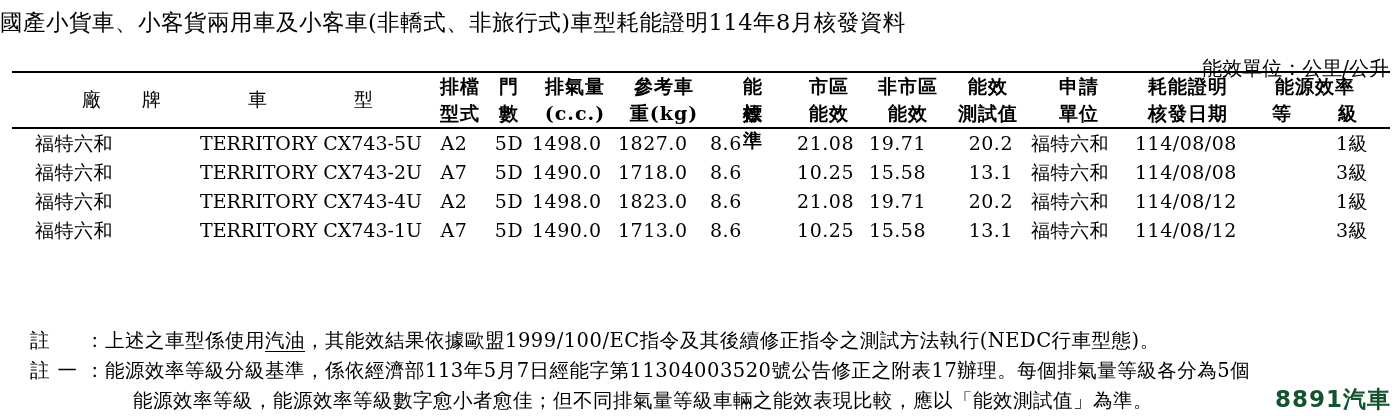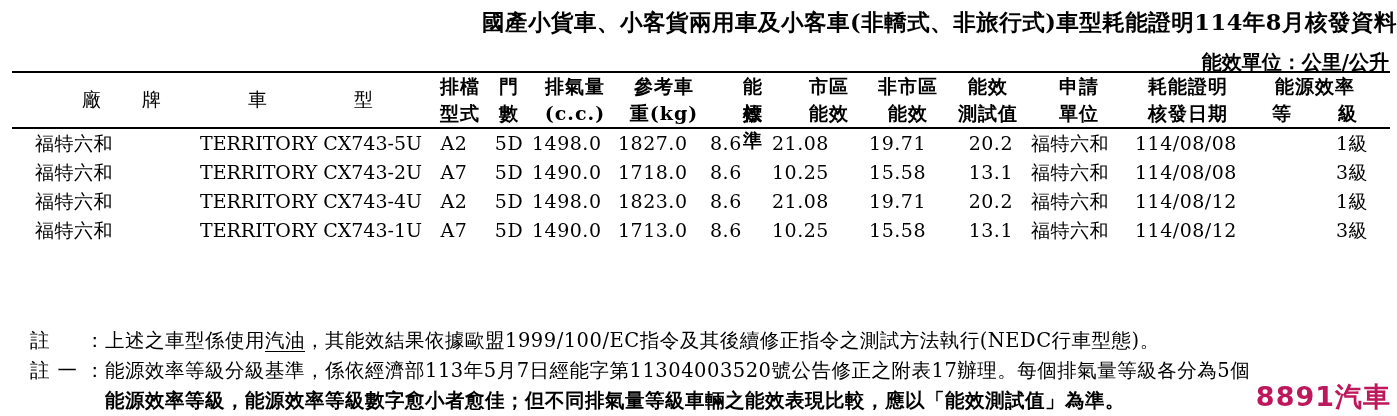--- a/index.html
+++ b/index.html
@@ -3,25 +3,25 @@
 <meta charset="utf-8">
 <style>
   * { margin:0; padding:0; box-sizing:border-box; }
   html,body { background:#fff; }
   .page {
     position:relative; width:1397px; height:416px; background:#ffffff;
     font-family:"DejaVu Serif","Liberation Serif",serif; color:#000; overflow:hidden;
   }
   .title {
     position:absolute; top:7px; left:0; right:0;
-    text-align:right; font-size:22.5px; font-weight:700; letter-spacing:0.5px;padding-left:30px;
+    text-align:left; font-size:22.5px; font-weight:400; letter-spacing:0.5px;
   }
   .unit-note {
-    position:absolute; top:49px; right:8px;
-    font-size:20px; font-weight:700;
+    position:absolute; top:55px; right:8px;
+    font-size:20px; font-weight:400;
   }
   table.eff {
     position:absolute; top:71px; left:12px;
     width:1378px; border-collapse:collapse; table-layout:fixed;
     border-top:2.5px solid #000;
     font-size:19px;
   }
   col.c1{width:168px} col.c2{width:242px} col.c3{width:64px} col.c4{width:46px}
   col.c5{width:86px}  col.c6{width:92px}  col.c7{width:62px} col.c8{width:84px}
   col.c9{width:86px}  col.c10{width:76px} col.c11{width:104px} col.c12{width:118px}
@@ -43,38 +43,38 @@
   thead th:nth-child(11){padding-left:18px}
   thead th:nth-child(12){padding-left:14px}
   tbody td { height:29px; line-height:29px; white-space:nowrap; letter-spacing:0.5px; }
   tbody td:nth-child(1){text-align:left; padding-left:23px}
   tbody td:nth-child(2){text-align:right; padding-left:20px; letter-spacing:0}
   tbody td:nth-child(3){text-align:center}
   tbody td:nth-child(4){text-align:center}
   tbody td:nth-child(5){text-align:left; padding-right:6px}
   tbody td:nth-child(6){padding-right:3px}
   tbody td:nth-child(7){text-align:left; padding-right:6px}
-  tbody td:nth-child(8){text-align:left; padding-right:2px}
+  tbody td:nth-child(8){text-align:right; padding-right:2px}
   tbody td:nth-child(9){text-align:right; padding-right:16px}
   tbody td:nth-child(10){text-align:right; padding-right:5px}
   tbody td:nth-child(11){text-align:center}
   tbody td:nth-child(12){text-align:center; padding-left:10px}
   tbody td:nth-child(13){text-align:right; padding-right:22px}
   .notes {
     position:absolute; top:326px; left:30px; width:1350px;
     font-size:19.5px; letter-spacing:0.5px;
   }
   .note-row { display:flex; line-height:30px; }
   .note-label { flex:0 0 75px; display:flex; justify-content:space-between; }
-  .note-cont { margin-left:75px;font-weight:bold; }
+  .note-cont { margin-left:103px; }
   .ul { text-decoration:underline; text-underline-offset:4px; }
   .watermark {
     position:absolute; right:6px; bottom:1px;
     font-family:"DejaVu Sans","Liberation Sans",sans-serif;
-    font-size:27px; font-weight:700; color:#be185d; letter-spacing:1px;
+    font-size:23px; font-weight:700; color:#14532d; letter-spacing:1px;
   }
 </style>
 </head>
 <body>
 
 <div class="page">
 
   <div class="title">國產小貨車、小客貨兩用車及小客車(非轎式、非旅行式)車型耗能證明114年8月核發資料</div>
 
   <div class="unit-note">能效單位：公里/公升</div>

